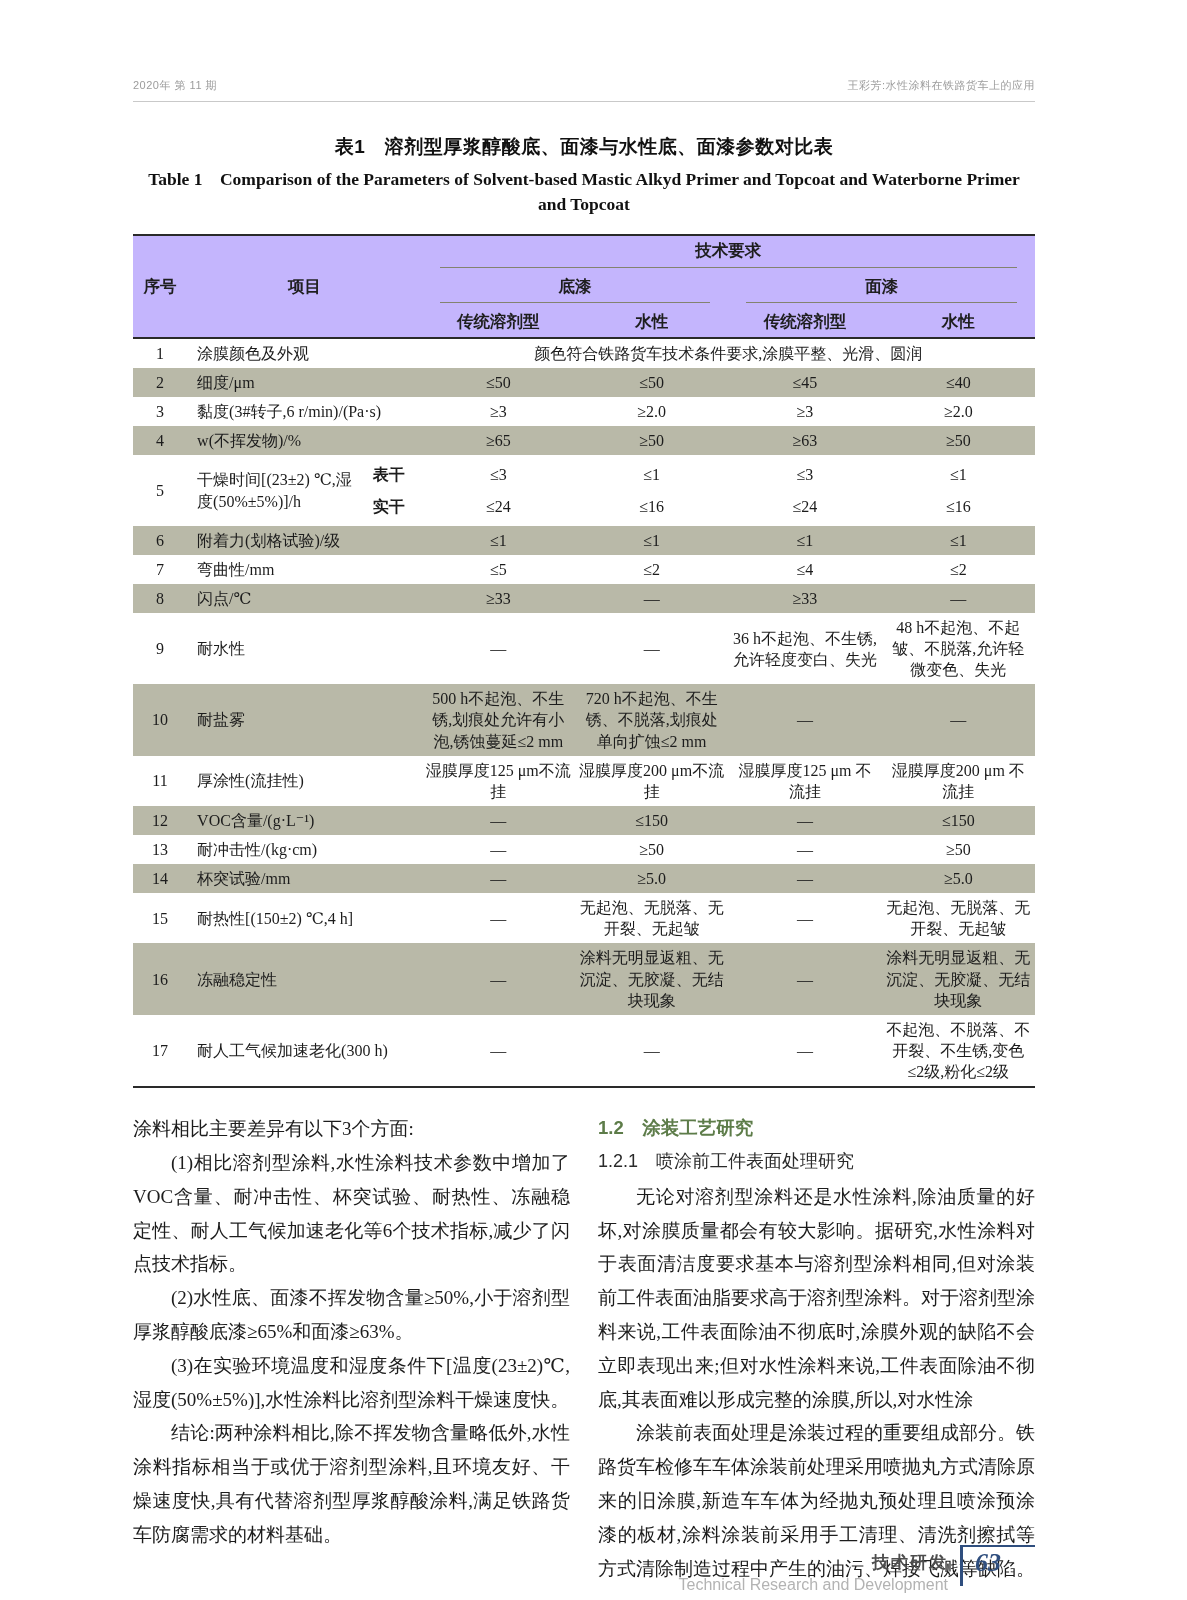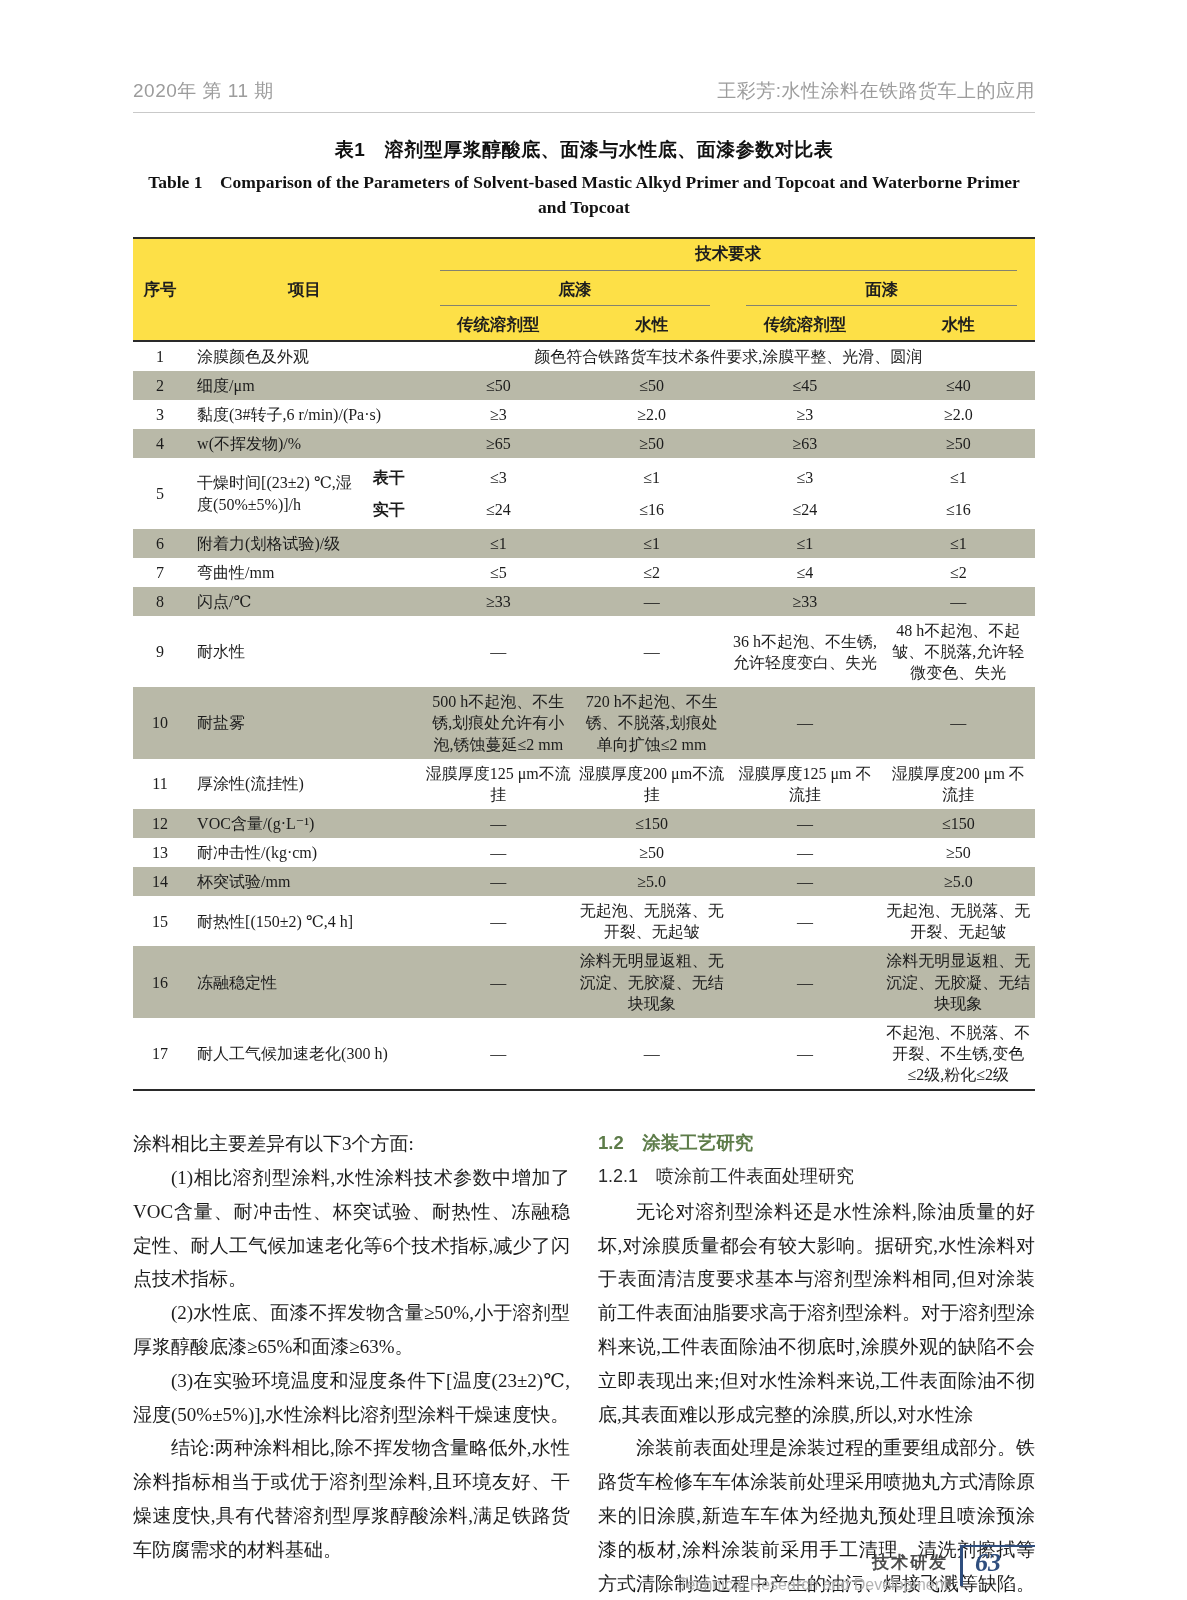--- a/index.html
+++ b/index.html
@@ -8,59 +8,59 @@
     font-family:"Liberation Serif","DejaVu Serif",serif;
     color:#1c1c1c;
   }
   .page{position:absolute;left:133px;top:0;width:902px;}
 
   
   .runhead{
     display:flex;justify-content:space-between;align-items:flex-end;
     margin-top:78px;padding-bottom:8px;border-bottom:1px solid #c9c9c9;
     font-family:"Liberation Sans","DejaVu Sans",sans-serif;
-    font-size:19px;color:#9c9c9c;letter-spacing:.5px;
+    font-size:11px;color:#9c9c9c;letter-spacing:.5px;
   }
 
   
   .tbl-title-zh{
-    text-align:center;margin-top:24px;font-size:19px;font-weight:bold;color:#111;
+    text-align:center;margin-top:32px;font-size:19px;font-weight:bold;color:#111;
     font-family:"Liberation Sans","DejaVu Sans",sans-serif;letter-spacing:.5px;
   }
   .tbl-title-en{
     text-align:center;margin:7px auto 16px;max-width:880px;
     font-size:17.5px;font-weight:bold;line-height:1.45;color:#111;
   }
 
   
   table.cmp{
     width:100%;border-collapse:collapse;margin-top:12px;
     border-top:2px solid #2a2a2a;border-bottom:2px solid #2a2a2a;
     font-size:16px;line-height:1.32;
   }
   table.cmp th,table.cmp td{padding:4px 4px;vertical-align:middle;}
   thead th{
-    background:#fde047;font-weight:600;font-size:16.5px;color:#1e1e1e;
+    background:#c4b5fd;font-weight:600;font-size:16.5px;color:#1e1e1e;
   }
   thead{border-bottom:2px solid #2a2a2a;}
   thead .hline{border-bottom:1px solid #83836f;padding-bottom:5px;margin:0 14px;}
   thead th{padding:6px 2px;}
   tbody td{text-align:center;}
   tbody td.c-no{text-align:center;width:56px;}
   tbody td.c-item{text-align:left;padding-left:10px;width:232px;}
   tbody tr.shaded td{background:#b9b9a8;}
   tbody tr td{padding-top:6px;padding-bottom:6px;}
   .item-flex{display:flex;align-items:center;}
   .item-main{flex:1;}
   .item-subs{width:58px;text-align:center;}
   .item-subs div{padding:5px 0;font-weight:600;}
   .sub-val{padding:5px 0;}
 
   
-  .columns{display:flex;gap:28px;margin-top:36px;}
+  .columns{display:flex;gap:28px;margin-top:24px;}
   .col{flex:1;font-size:19px;line-height:1.78;text-align:justify;}
   .col p{margin:0;text-indent:2em;}
   .col p.noindent{text-indent:0;}
   .h-green{
     font-family:"Liberation Sans","DejaVu Sans",sans-serif;
     color:#5d7c49;font-size:18.5px;font-weight:bold;margin:2px 0 6px;line-height:1.5;
   }
   .h-sub{
     font-family:"Liberation Sans","DejaVu Sans",sans-serif;
     color:#2a2a2a;font-size:18px;font-weight:normal;margin:0 0 4px;line-height:1.55;

